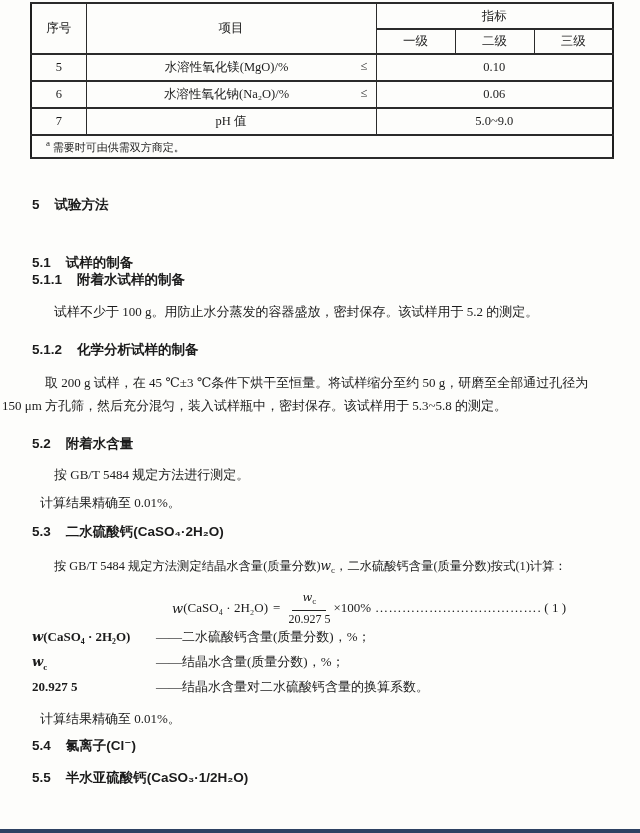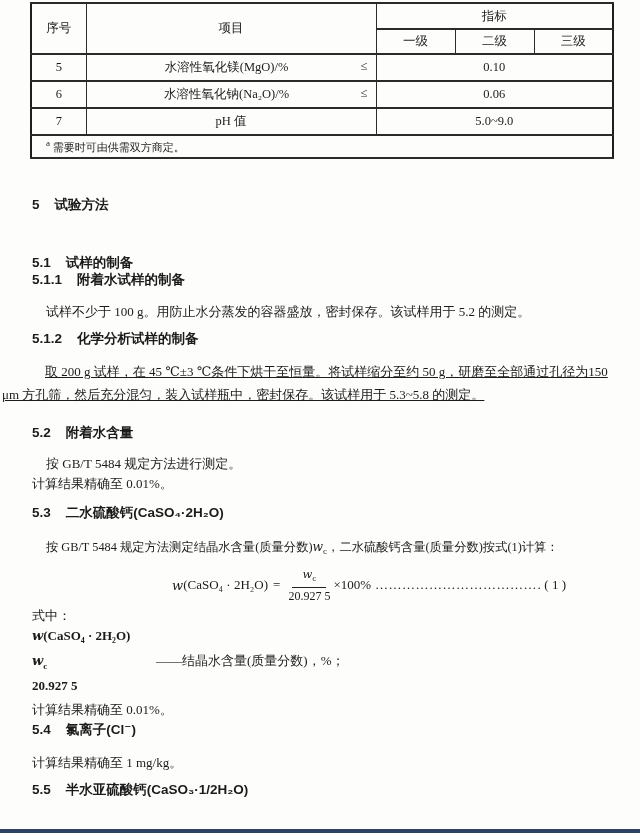--- a/index.html
+++ b/index.html
@@ -51,23 +51,23 @@
   tr.fn sup { font-size: 9px; }
 
   
   .sec {
     font-family: "Liberation Sans", "DejaVu Sans", sans-serif;
     font-weight: bold;
     font-size: 13.5px;
     line-height: 17px;
   }
   .sec .num { margin-right: 15px; }
-  p { margin: 0; line-height: 21px; }
+  p { margin: 8px; line-height: 21px; }
   .indent { text-indent: 14px; }
-  .outdent { margin-left: -30px; text-indent: 43px; line-height: 23px; text-decoration: underline; }
+  .outdent { margin-left: -30px; text-indent: 43px; line-height: 23px; }
   .tight { white-space: nowrap; font-size: 12.3px; }
   .lh20 p { line-height: 20px; }
   .var { font-style: italic; font-family: "DejaVu Serif", serif; }
   sub { font-size: 9px; }
 
   
   .formula-row {
     display: flex;
     align-items: center;
     margin-left: 140px;
@@ -157,21 +157,21 @@
 
     <div class="sec" style="margin-top:41px">
       <span class="num">5.1</span><span>试样的制备</span>
     </div>
 
     <div class="sec" style="">
       <span class="num">5.1.1</span><span>附着水试样的制备</span>
     </div>
     <p class="indent" style="margin-top:13px">试样不少于 100 g。用防止水分蒸发的容器盛放，密封保存。该试样用于 5.2 的测定。</p>
 
-    <div class="sec" style="margin-top:8px">
+    <div class="sec" style="margin-top:19px">
       <span class="num">5.1.2</span><span>化学分析试样的制备</span>
     </div>
     <p class="outdent" style="margin-top:13px">取 200 g 试样，在 45 ℃±3 ℃条件下烘干至恒量。将试样缩分至约 50 g，研磨至全部通过孔径为150 μm 方孔筛，然后充分混匀，装入试样瓶中，密封保存。该试样用于 5.3~5.8 的测定。</p>
 
     <div class="sec" style="margin-top:18px">
       <span class="num">5.2</span><span>附着水含量</span>
     </div>
     <div class="lh20" style="margin-top:13px">
       <p class="indent">按 GB/T 5484 规定方法进行测定。</p>
       <p>计算结果精确至 0.01%。</p>
@@ -190,38 +190,38 @@
         <span class="frac">
           <span class="fnum"><span class="var">w</span><sub>c</sub></span>
           <span class="fden">20.927 5</span>
         </span>
         <span>×100%</span>
       </span>
       <span class="dots">……………………………………</span>
       <span class="flabel">( 1 )</span>
     </div>
 
-    <p style="margin-top:2px;line-height:20px">式中：</p>
     <div class="def-row">
       <span class="def-term"><span class="var">w</span><sub></sub><span>(CaSO₄ · 2H₂O)</span></span>
+      <span class="def-desc">——二水硫酸钙含量(质量分数)，%；</span>
     </div>
     <div class="def-row">
       <span class="def-term"><span class="var">w</span><sub>c</sub><span></span></span>
       <span class="def-desc">——结晶水含量(质量分数)，%；</span>
     </div>
     <div class="def-row">
       <span class="def-term"><span class="var"></span><sub></sub><span>20.927 5</span></span>
+      <span class="def-desc">——结晶水含量对二水硫酸钙含量的换算系数。</span>
     </div>
     <p style="line-height:20px">计算结果精确至 0.01%。</p>
 
     <div class="sec" style="margin-top:1px">
       <span class="num">5.4</span><span>氯离子(Cl⁻)</span>
     </div>
     <div class="lh20" style="margin-top:15px">
-      <p>计算结果精确至 1 mg/kg。</p>
     </div>
 
     <div class="sec" style="margin-top:8px">
       <span class="num">5.5</span><span>半水亚硫酸钙(CaSO₃·1/2H₂O)</span>
     </div>
 
   </div>
   <div class="bottom-edge"></div>
 </div>
 

